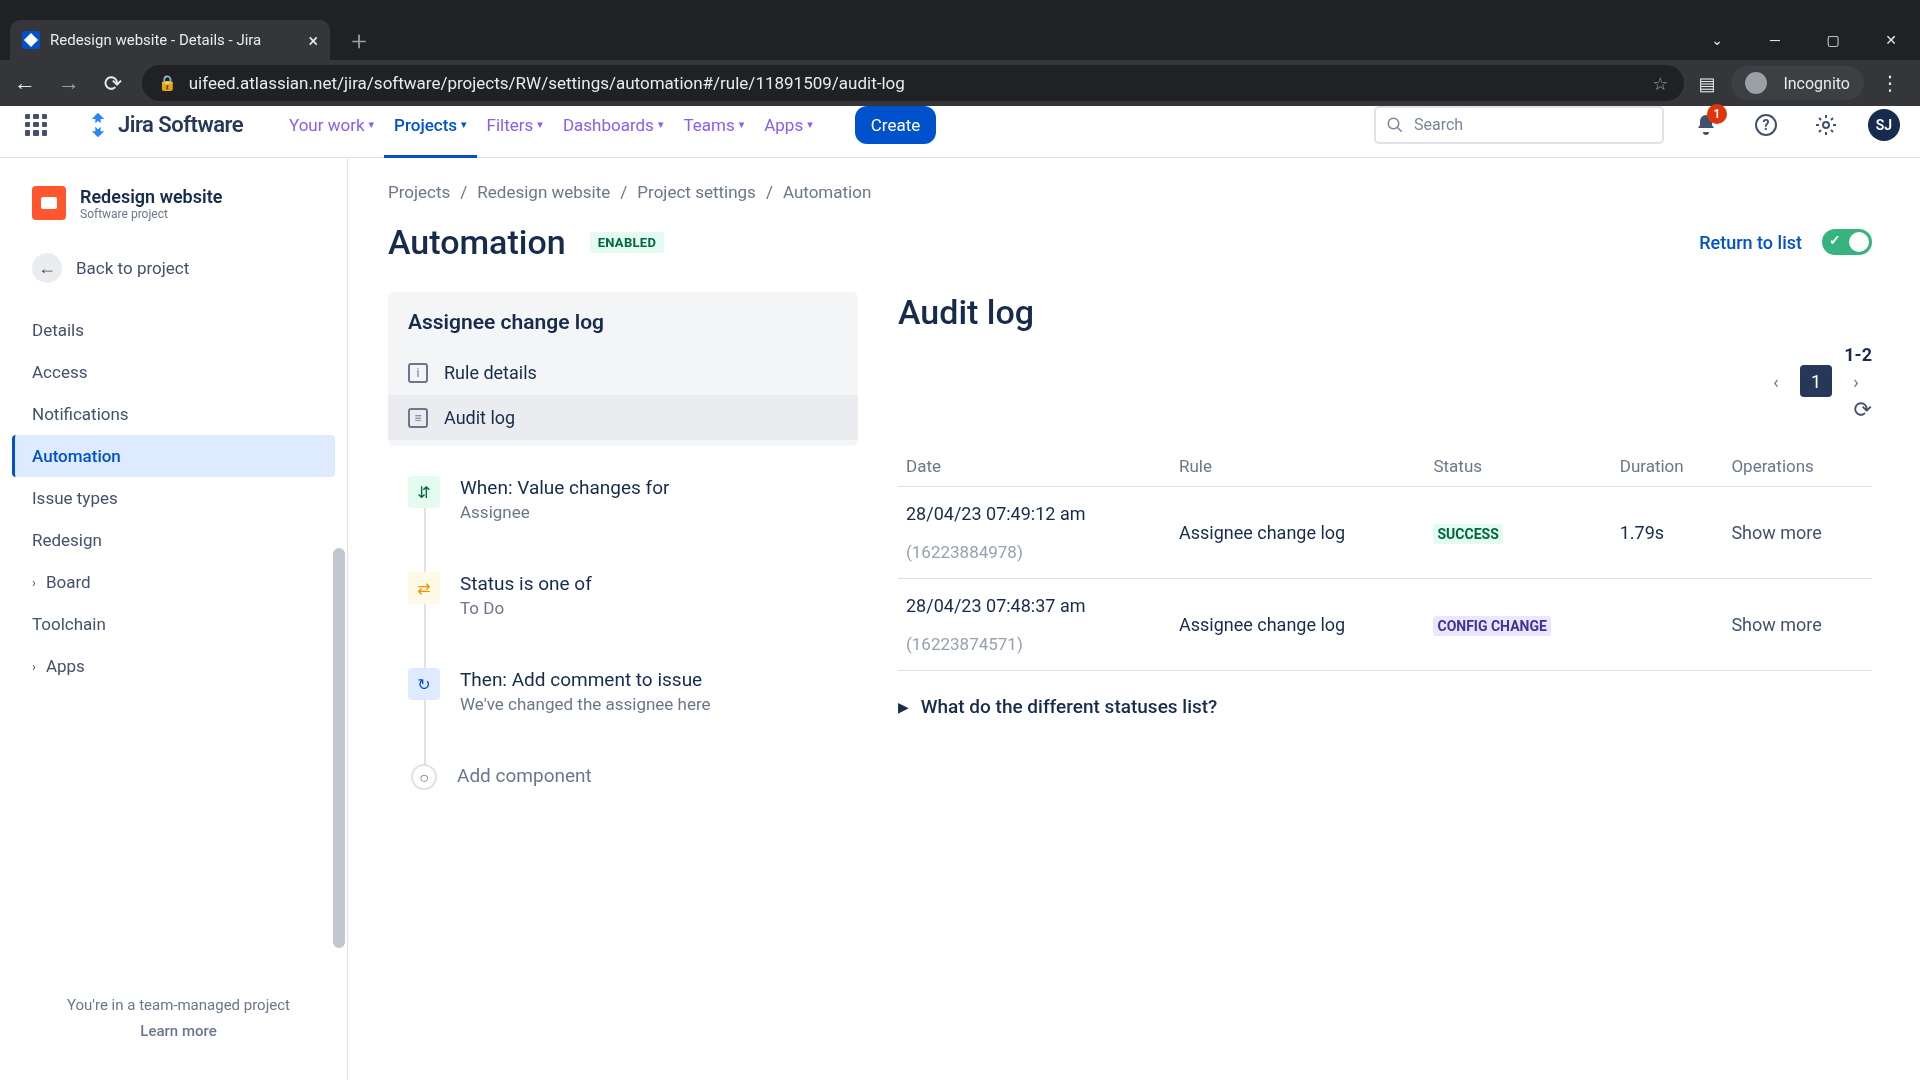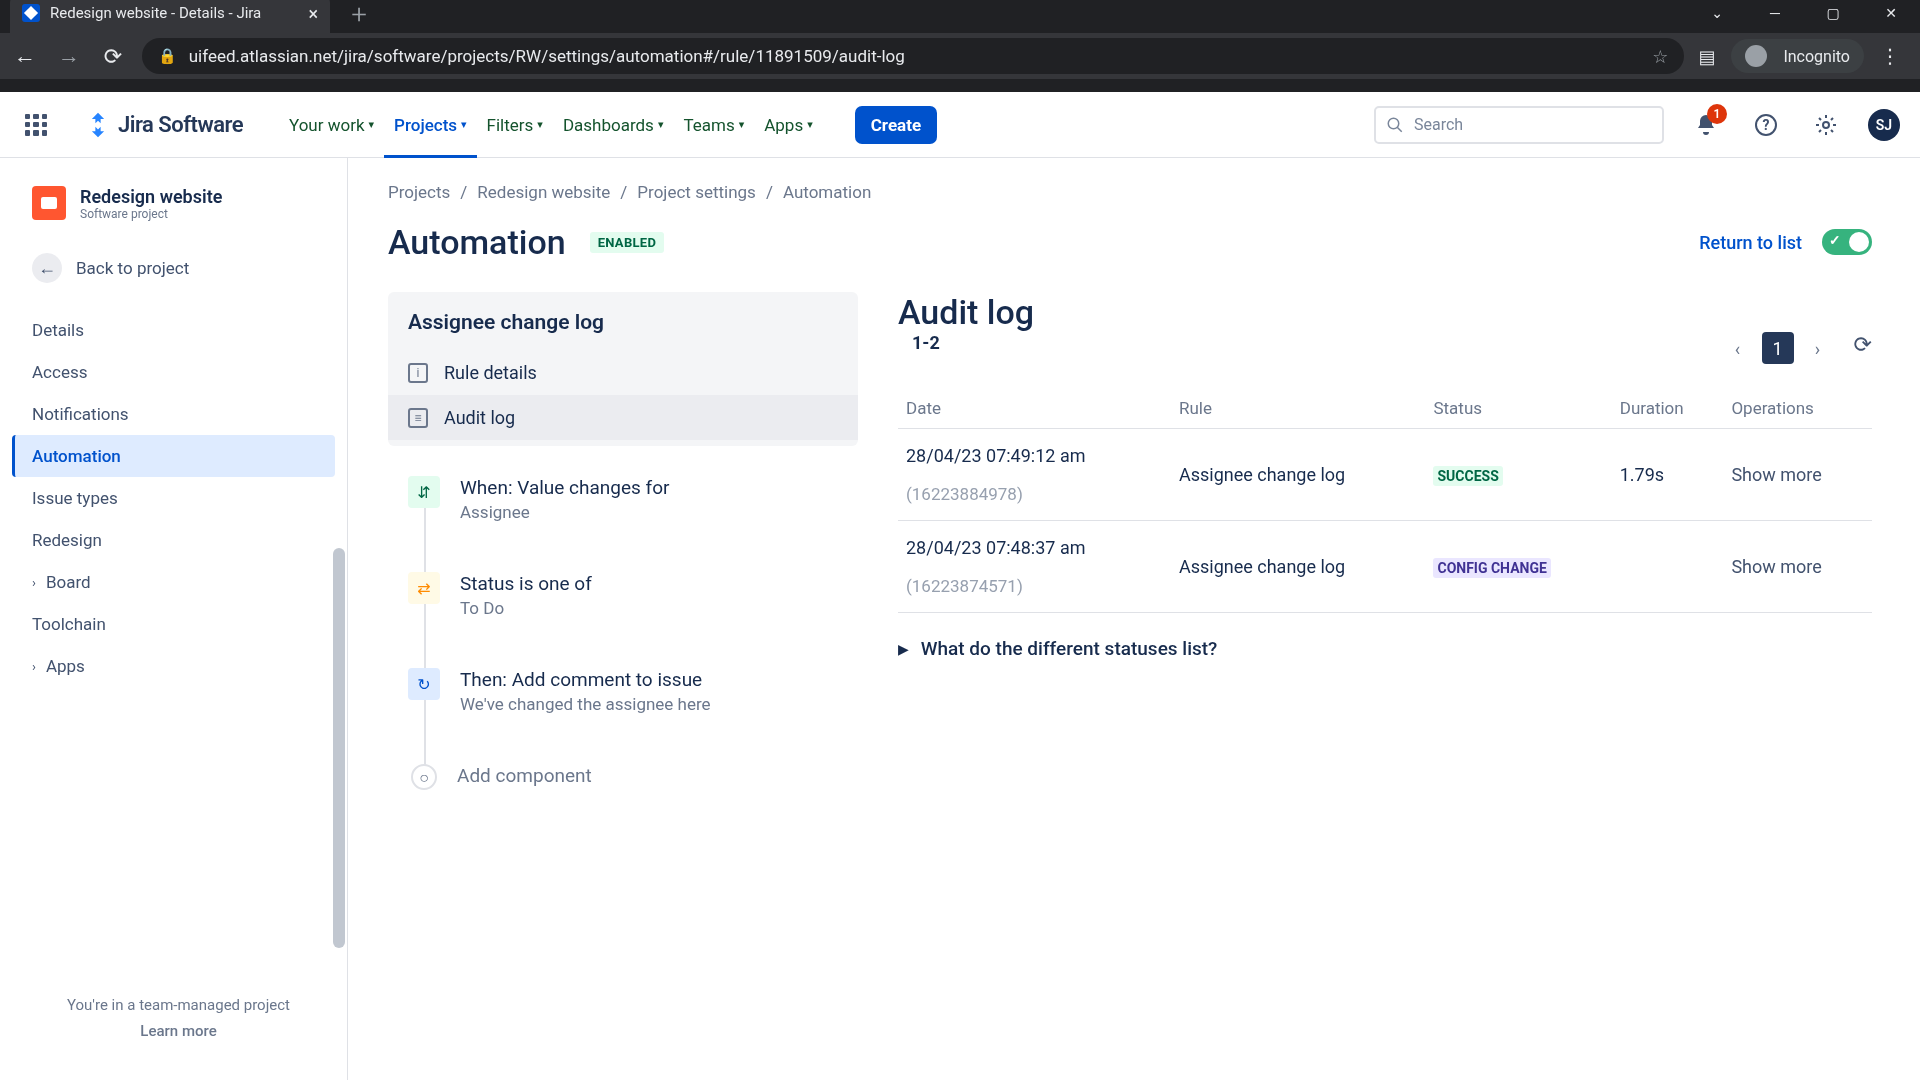--- a/index.html
+++ b/index.html
@@ -1,20 +1,20 @@
 <!DOCTYPE html>
 <html><head>
 <meta charset="utf-8">
 <style>
 * { margin: 0; padding: 0; box-sizing: border-box; font-family: -apple-system, BlinkMacSystemFont, "Segoe UI", Roboto, sans-serif; }
 body { background: #fff; overflow: hidden; width: 1920px; height: 1080px; }
 
 
 .browser-chrome { background: #202124; height: 92px; }
-.tab-bar { height: 33px; display: flex; align-items: flex-end; padding-left: 10px; }
+.tab-bar { height: 60px; display: flex; align-items: flex-end; padding-left: 10px; }
 .tab { background: #35363a; color: #e8eaed; height: 40px; width: 320px; border-radius: 10px 10px 0 0; display: flex; align-items: center; padding: 0 12px; font-size: 15px; gap: 10px; }
 .tab .favicon { width: 18px; height: 18px; background: #0052cc; border-radius: 3px; display: flex; align-items: center; justify-content: center; }
 .tab .favicon::after { content: ""; width: 10px; height: 10px; background: #fff; transform: rotate(45deg); }
 .tab .close { margin-left: auto; font-size: 18px; cursor: pointer; }
 .new-tab { color: #9aa0a6; font-size: 26px; padding: 0 16px; height: 40px; display: flex; align-items: center; }
 .window-ctrl { margin-left: auto; display: flex; gap: 0; }
 .window-ctrl div { width: 58px; height: 40px; display: flex; align-items: center; justify-content: center; color: #e8eaed; font-size: 14px; }
 .addr-bar { height: 46px; background: #35363a; display: flex; align-items: center; padding: 0 10px; gap: 14px; }
 .addr-bar .nav-btn { color: #9aa0a6; font-size: 22px; width: 30px; text-align: center; }
 .addr-bar .nav-btn.active { color: #e8eaed; }
@@ -25,24 +25,24 @@
 .incog-badge { display: flex; align-items: center; gap: 16px; background: #3c4043; padding: 6px 14px; border-radius: 20px; font-size: 16px; }
 .incog-icon { width: 22px; height: 22px; background: #9aa0a6; border-radius: 50%; }
 
 
 .jira-nav { height: 66px; border-bottom: 1px solid #dfe1e6; display: flex; align-items: center; padding: 0 20px; gap: 24px; font-size: 17px; }
 .app-switcher { width: 32px; height: 32px; display: grid; grid-template-columns: repeat(3, 1fr); gap: 3px; padding: 5px; }
 .app-switcher div { background: #42526e; border-radius: 1px; }
 .jira-logo { display: flex; align-items: center; gap: 6px; margin: 0 12px 0 8px; }
 .jira-logo .mark { width: 28px; height: 28px; color: #2684ff; }
 .jira-logo .text { font-weight: 600; font-size: 22px; color: #253858; letter-spacing: -0.5px; }
-.nav-item { padding: 0 10px; height: 66px; display: flex; align-items: center; gap: 4px; color: #14532d; cursor: pointer; }
+.nav-item { padding: 0 10px; height: 66px; display: flex; align-items: center; gap: 4px; color: #8b5cf6; cursor: pointer; }
 .nav-item.active { color: #0052cc; box-shadow: inset 0 -3px 0 #0052cc; font-weight: 500; }
 .nav-item .chev { font-size: 11px; }
-.create-btn { background: #0052cc; color: #fff; border: none; padding: 9px 16px; border-radius: 7px; font-size: 17px; font-weight: 700; margin-left: 8px; }
+.create-btn { background: #0052cc; color: #fff; border: none; padding: 9px 16px; border-radius: 12px; font-size: 17px; font-weight: 400; margin-left: 8px; }
 .nav-spacer { flex: 1; }
 .search-box { width: 290px; height: 38px; border: 2px solid #dfe1e6; border-radius: 5px; display: flex; align-items: center; padding: 0 10px; gap: 10px; color: #7a869a; font-size: 16px; }
 .search-box svg { width: 18px; height: 18px; }
 .nav-icon { width: 36px; height: 36px; border-radius: 50%; display: flex; align-items: center; justify-content: center; color: #42526e; position: relative; }
 .nav-icon.bell .badge { position: absolute; top: -3px; right: -3px; background: #de350b; color: #fff; border-radius: 50%; width: 20px; height: 20px; font-size: 12px; display: flex; align-items: center; justify-content: center; font-weight: 600; }
 .avatar { width: 32px; height: 32px; border-radius: 50%; background: #172b4d; color: #fff; display: flex; align-items: center; justify-content: center; font-size: 14px; font-weight: 600; }
 
 
 .app-body { display: flex; height: calc(1080px - 92px - 66px); }
 .sidebar { width: 348px; border-right: 1px solid #dfe1e6; padding: 28px 12px 0 12px; position: relative; }
@@ -89,21 +89,21 @@
 .step-ic.trigger { background: #e3fcef; color: #006644; }
 .step-ic.cond { background: #fffae6; color: #ff8b00; }
 .step-ic.action { background: #deebff; color: #0052cc; }
 .step-ic.add { background: #fff; border: 2px solid #dfe1e6; border-radius: 50%; color: #6b778c; width: 26px; height: 26px; margin-left: 3px; }
 .step-body .st-title { font-size: 19px; color: #172b4d; margin-bottom: 3px; }
 .step-body .st-sub { font-size: 17px; color: #6b778c; }
 
 
 .audit-panel { flex: 1; }
 .audit-title { font-size: 34px; font-weight: 500; color: #172b4d; }
-.audit-head2 { display: flex; align-items: flex-start; margin-top: 0; }
+.audit-head2 { display: flex; align-items: flex-end; margin-top: 12px; flex-direction: column; }
 .count { font-size: 18px; font-weight: 700; color: #172b4d; margin-left: 14px; }
 .pager { margin-left: auto; display: flex; align-items: center; gap: 8px; }
 .pager .pg-btn { width: 32px; height: 32px; display: flex; align-items: center; justify-content: center; color: #6b778c; font-size: 18px; }
 .pager .pg-cur { background: #253858; color: #fff; border-radius: 4px; }
 .refresh-ic { margin-left: 20px; font-size: 22px; color: #42526e; cursor: pointer; }
 .a-table { width: 100%; margin-top: 24px; border-collapse: collapse; }
 .a-table th { text-align: left; font-weight: 400; color: #6b778c; font-size: 17px; padding: 10px 8px; border-bottom: 1px solid #dfe1e6; }
 .a-table td { padding: 16px 8px; border-bottom: 1px solid #dfe1e6; vertical-align: middle; font-size: 18px; color: #172b4d; }
 .a-table .date-sub { color: #97a0af; font-size: 17px; margin-top: 18px; }
 .stat-lozenge { font-weight: 700; font-size: 14px; padding: 2px 4px; border-radius: 3px; }

